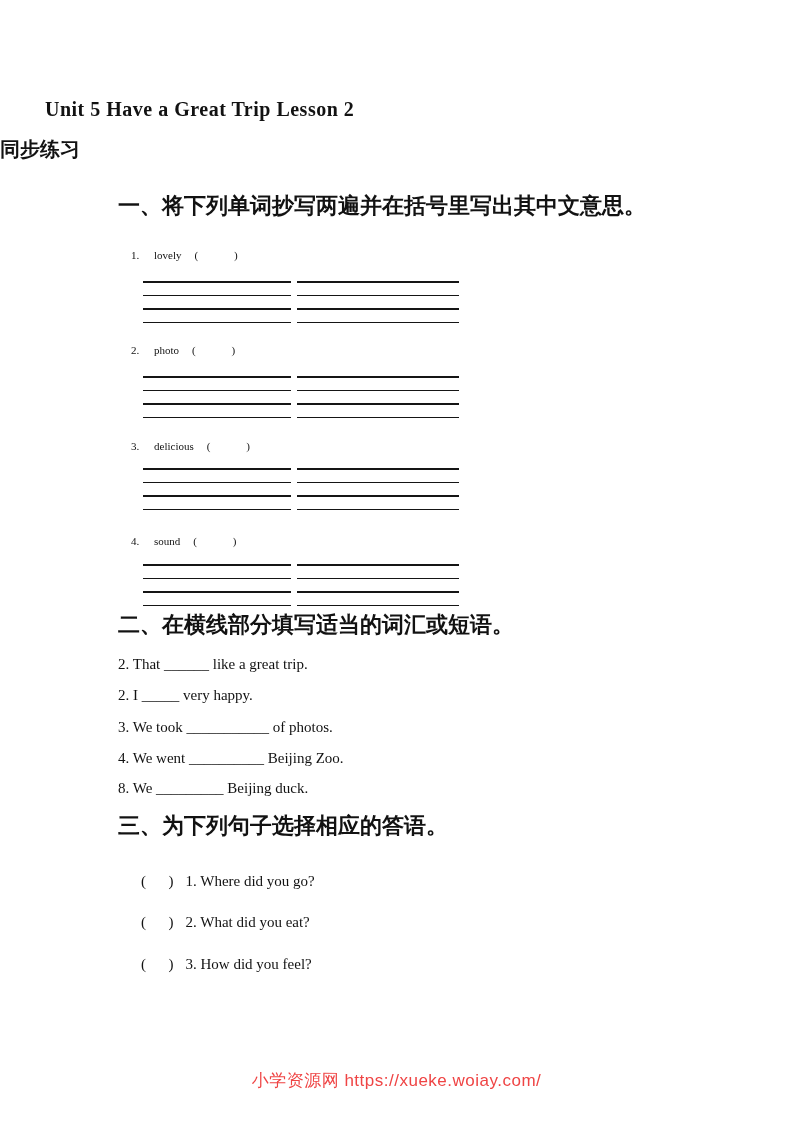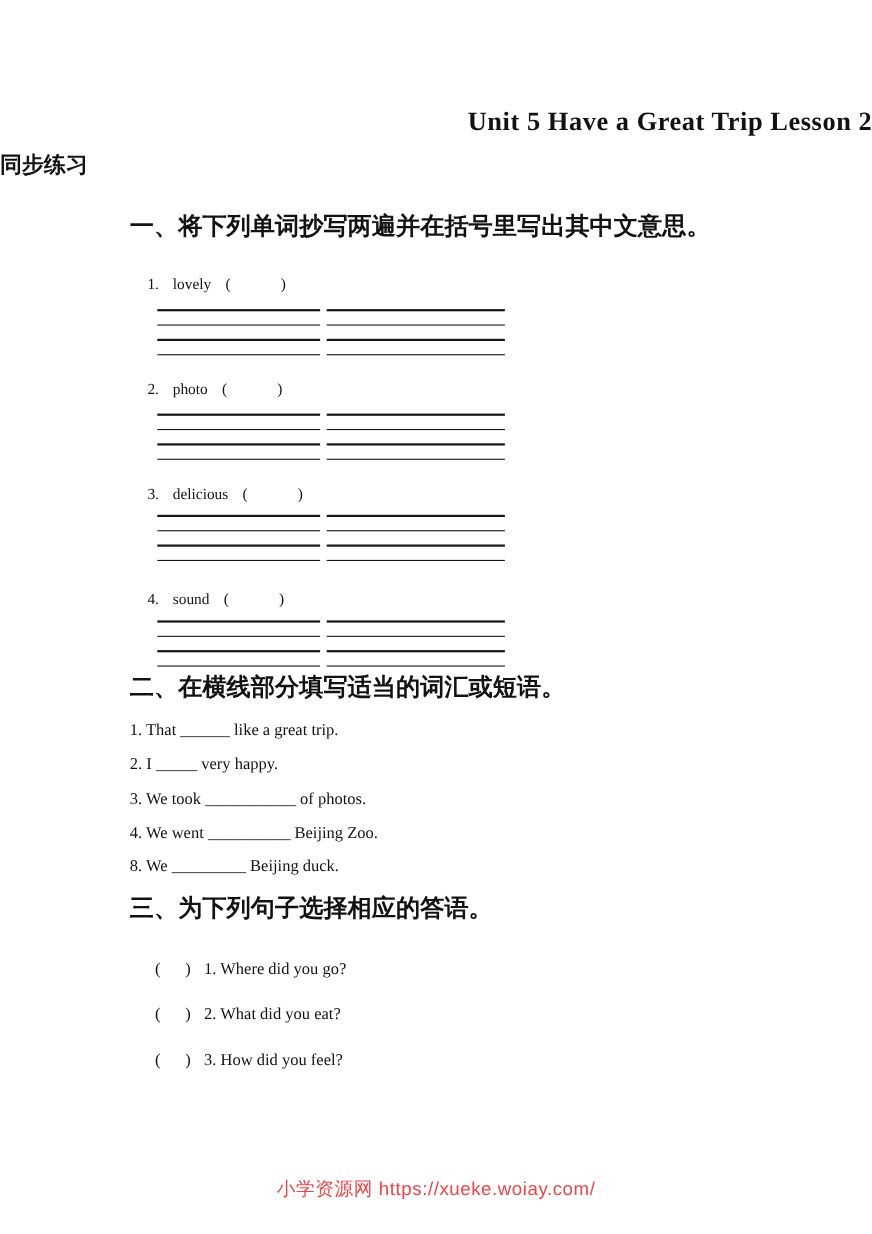--- a/index.html
+++ b/index.html
@@ -9,25 +9,26 @@
     height: 1122px;
     background: #ffffff;
     overflow: hidden;
     font-family: "Liberation Serif", "DejaVu Serif", serif;
     color: #121212;
   }
   .title-en {
     position: absolute;
     top: 98px; left: 0; right: 0;
     margin: 0;
-    text-align: right;
+    text-align: left;
     font-family: "Liberation Serif", "DejaVu Serif", serif;
-    font-size: 24px;
+    font-size: 20px;
     font-weight: bold;
     letter-spacing: 0.5px;
+    padding-left: 45px;
   }
   .title-cn {
     position: absolute;
     top: 136px; left: 0; right: 0;
     margin: 0;
     text-align: left;
     font-family: "Liberation Sans", "DejaVu Sans", sans-serif;
     font-size: 20px;
     font-weight: bold;
   }
@@ -36,21 +37,21 @@
     left: 118px;
     font-family: "Liberation Sans", "DejaVu Sans", sans-serif;
     font-size: 22px;
     font-weight: bold;
     line-height: 1.1;
     white-space: pre;
   }
   .item-label {
     position: absolute;
     left: 120px;
-    font-size: 14px;
+    font-size: 11px;
     line-height: 1;
     white-space: pre;
   }
   .item-label .num { display: inline-block; width: 23px; }
   .item-label .brk { margin-left: 13px; white-space: pre; }
   .wgrid {
     position: absolute;
     left: 143px;
     width: 316px;
     display: flex;
@@ -166,21 +167,21 @@
     <div class="wcol-r">
       <div class="wline"></div>
       <div class="wline"></div>
       <div class="wline"></div>
       <div class="wline"></div>
     </div>
   </div>
 
   <div class="h-cn" style="top:613px">二、在横线部分填写适当的词汇或短语。</div>
 
-  <div class="sent" style="top:657px">1. That ______ like a great trip.</div>
+  <div class="sent" style="top:657px">2. That ______ like a great trip.</div>
   <div class="sent" style="top:688px">2. I _____ very happy.</div>
   <div class="sent" style="top:720px">3. We took ___________ of photos.</div>
   <div class="sent" style="top:751px">4. We went __________ Beijing Zoo.</div>
   <div class="sent" style="top:781px">8. We _________ Beijing duck.</div>
 
   <div class="h-cn" style="top:814px">三、为下列句子选择相应的答语。</div>
 
   <div class="q" style="top:859px">
     <span class="brk">(      )</span><span class="qtext">1. Where did you go?</span>
   </div>

